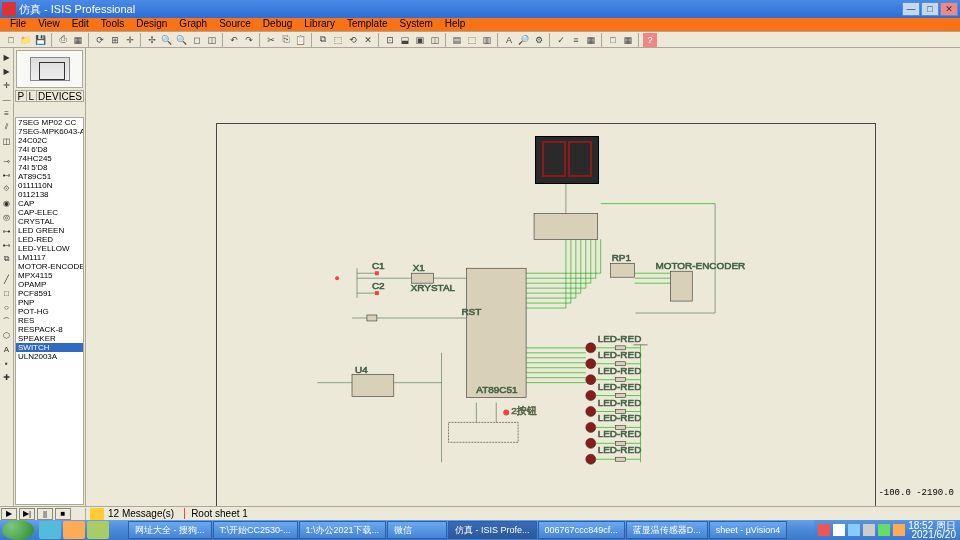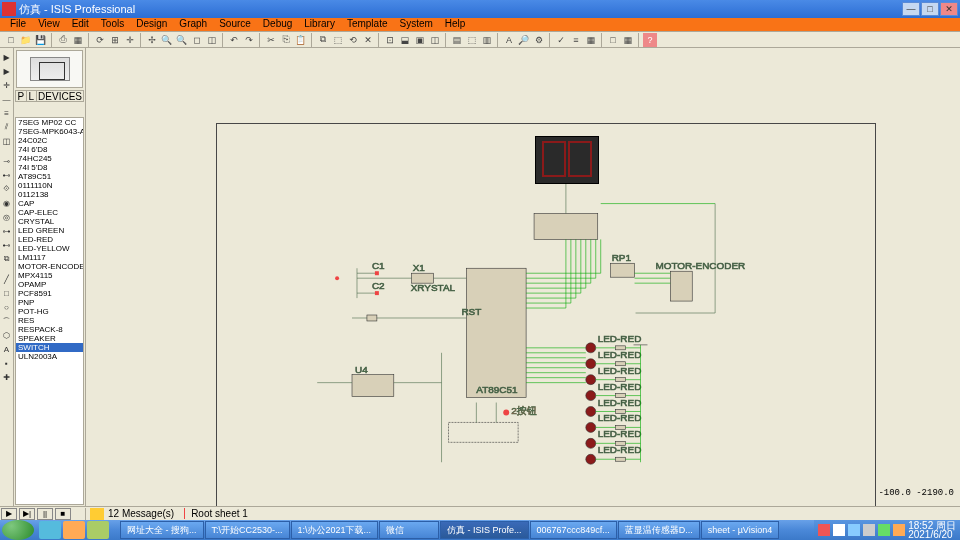--- a/index.html
+++ b/index.html
@@ -35,21 +35,21 @@
 .sevenseg::before { content: ''; position: absolute; left: 6px; top: 4px; width: 20px; height: 32px; border: 2px solid #8b1a1a; }
 .sevenseg::after { content: ''; position: absolute; right: 6px; top: 4px; width: 20px; height: 32px; border: 2px solid #8b1a1a; }
 .statusbar { position: absolute; bottom: 20px; left: 0; right: 0; height: 14px; background: #ece9d8; border-top: 1px solid #aca899; display: flex; align-items: center; font-size: 9px; }
 .playgrp { width: 86px; display: flex; border-right: 1px solid #aca899; }
 .playbtn { width: 16px; height: 12px; border: 1px solid #888; margin: 0 1px; display: flex; align-items: center; justify-content: center; cursor: pointer; font-size: 8px; }
 .msgicon { width: 14px; height: 12px; background: #fc3; margin: 0 4px; }
 .taskbar { position: absolute; bottom: 0; left: 0; right: 0; height: 20px; background: linear-gradient(#68a1e8, #4a88d8 50%, #3b79c9); display: flex; align-items: center; }
 .start { width: 32px; height: 20px; background: radial-gradient(circle at 30% 30%, #7ec87e, #2a8a2a); border-radius: 50%; margin: 0 2px; cursor: pointer; }
 .tasktray { display: flex; margin-left: 2px; }
 .trayicon { width: 22px; height: 18px; border-radius: 2px; margin: 0 1px; cursor: pointer; }
-.tasks { display: flex; flex: 1; margin-left: 10px; gap: 1px; }
+.tasks { display: flex; flex: 1; margin-left: 18px; gap: 1px; }
 .task { height: 18px; padding: 0 6px; background: linear-gradient(#6aa8f0, #4785d5); border: 1px solid #2c5fa8; display: flex; align-items: center; color: white; font-size: 9px; cursor: pointer; min-width: 60px; max-width: 90px; overflow: hidden; white-space: nowrap; }
 .task.active { background: linear-gradient(#3a6ab8, #2a5a9a); }
 .systray { display: flex; align-items: center; padding: 0 4px; background: linear-gradient(#5895e0, #3b79c9); height: 100%; font-size: 9px; color: white; gap: 3px; }
 .systray .ico { width: 12px; height: 12px; cursor: pointer; }
 .coords { position: absolute; right: 2px; bottom: 22px; font-size: 9px; padding: 0 4px; font-family: Liberation Mono, monospace; }
 </style>
 </head>
 <body>
 
 <div class="titlebar">
@@ -365,18 +365,18 @@
       <div class="task">蓝显温传感器D...</div>
       <div class="task">sheet - µVision4</div>
     </div>
   <div class="systray">
     <div class="ico" style="background:#e55"></div>
     <div class="ico" style="background:#fff"></div>
     <div class="ico" style="background:#8cf"></div>
     <div class="ico" style="background:#ccc"></div>
     <div class="ico" style="background:#6d6"></div>
     <div class="ico" style="background:#fa5"></div>
-    <div style="text-align:left;line-height:9px">
+    <div style="text-align:right;line-height:9px">
       <div>18:52 周日</div>
       <div>2021/6/20</div>
     </div>
   </div>
 </div>
 
 </body></html>

